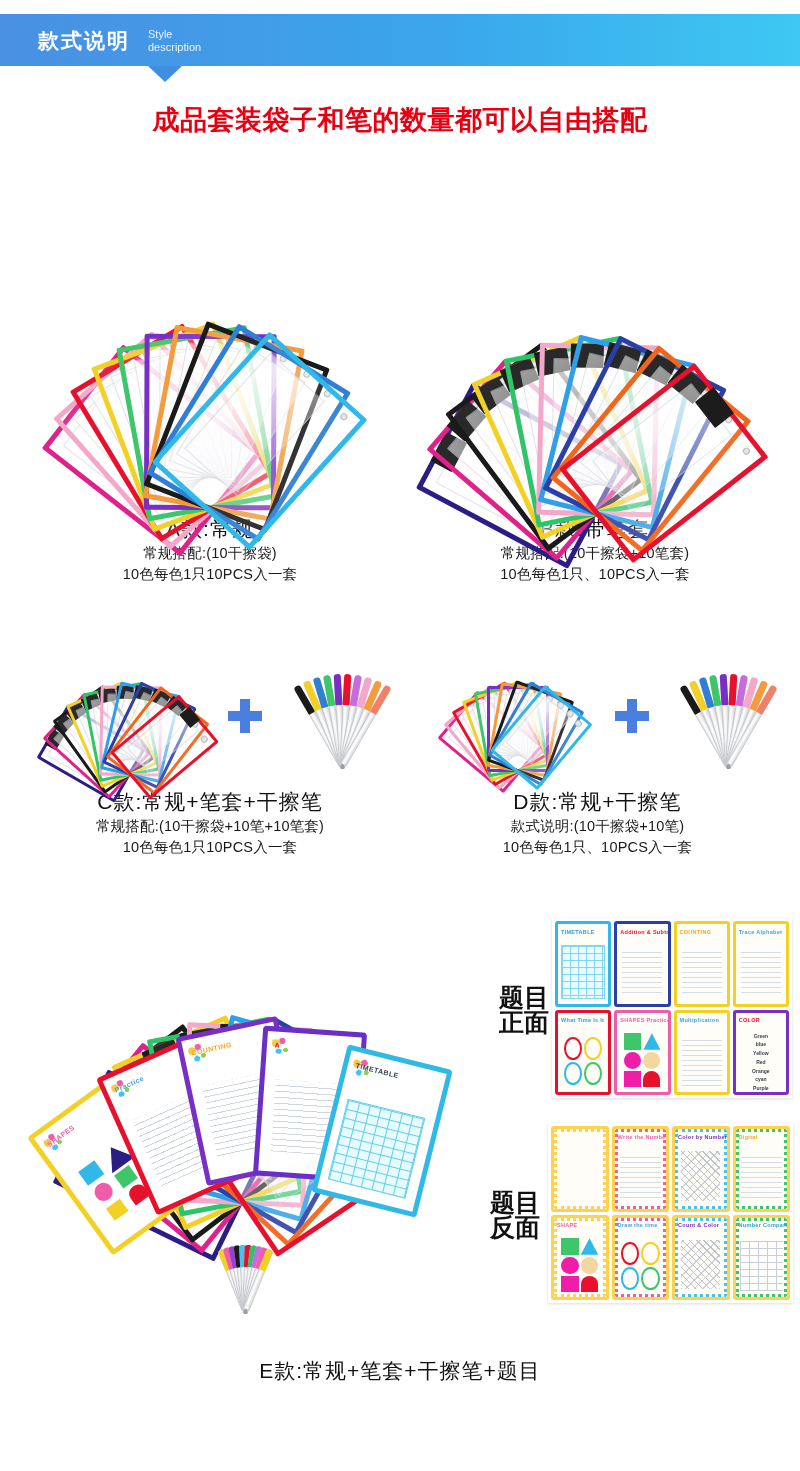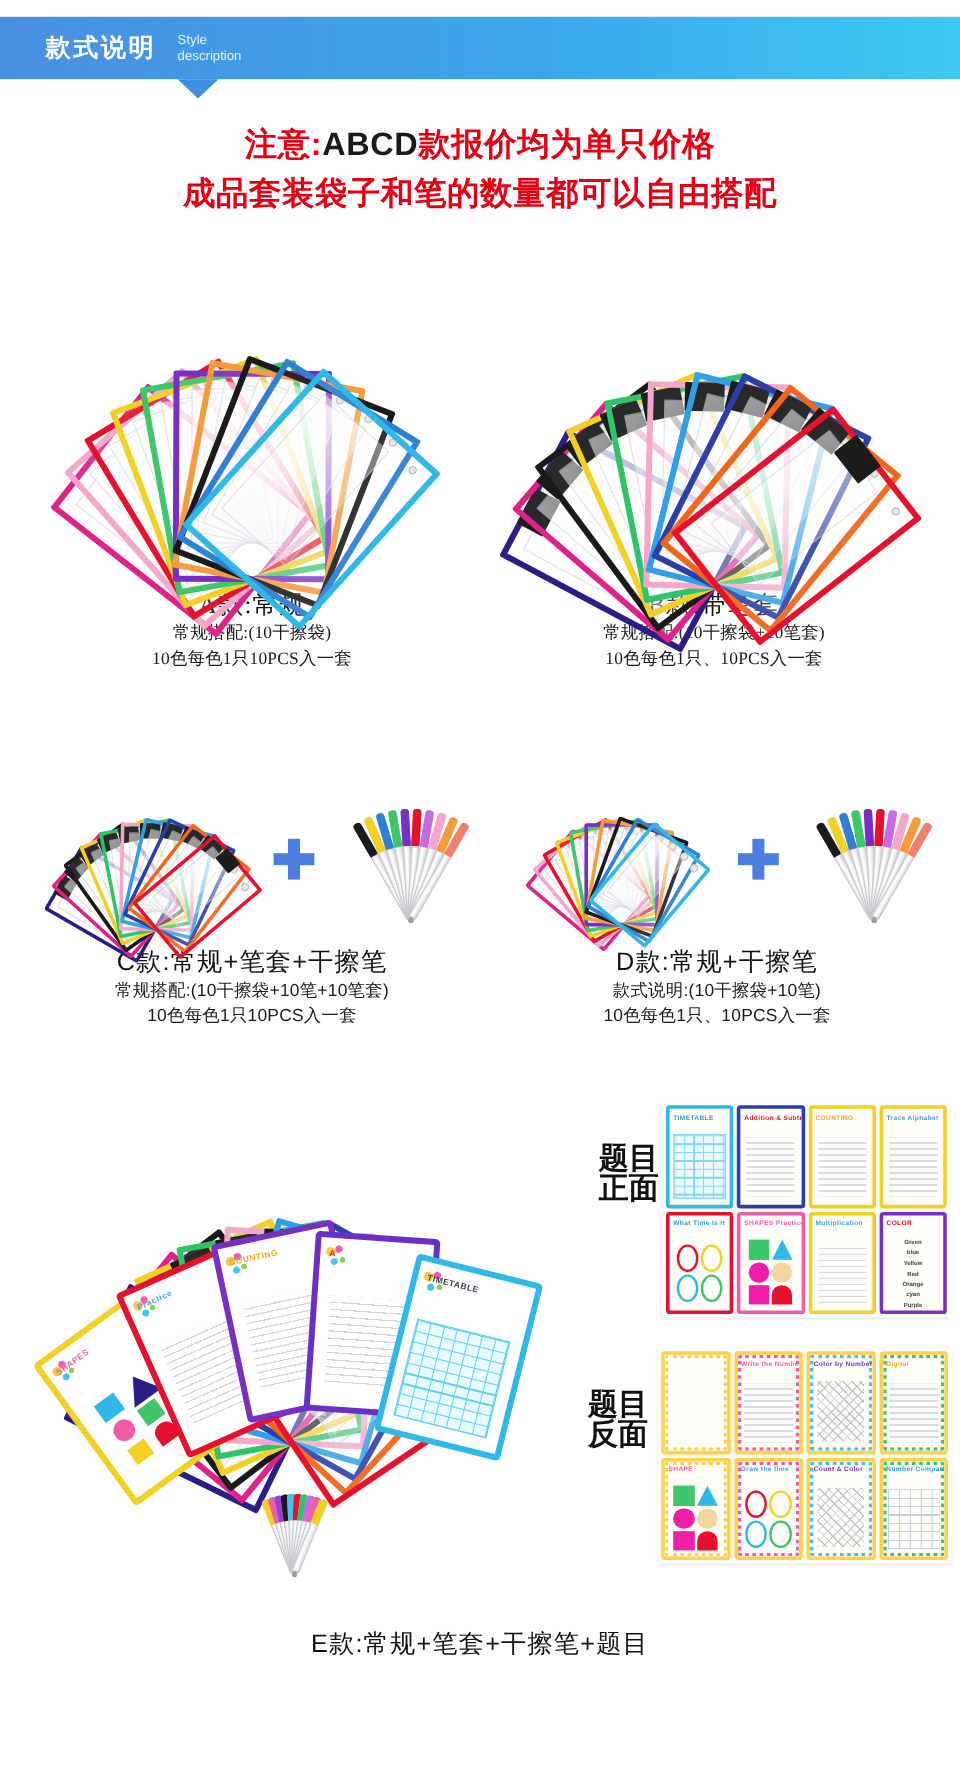--- a/index.html
+++ b/index.html
@@ -319,43 +319,43 @@
   
   .side-label {
     position: absolute;
     width: 78px;
     font-size: 25px;
     font-weight: bold;
     color: #111111;
     line-height: 1.0;
     letter-spacing: 0px;
     text-align: center;
+    margin-top: 32px;
   }
   .side-label span { display: inline-block; }
 </style>
 </head>
 <body>
 
 <div class="banner" style="background: linear-gradient(90deg, rgb(74, 144, 226) 0%, rgb(58, 166, 236) 55%, rgb(62, 200, 242) 100%);">
   <div class="banner-title">款式说明</div>
   <div class="banner-sub">
     <div>Style</div>
     <div>description</div>
   </div>
 </div>
 <div class="banner-arrow">
     <i></i>
   </div>
 
 <div class="headline-wrap">
-  <div class="headline"><span>注意:</span><span class="kw-dark">ABCD</span><span>款报价均为单只价格</span></div>
   <div class="headline">成品套装袋子和笔的数量都可以自由搭配</div>
 </div>
 
-<div class="row" style="top:209px; height:390px;font-family:Liberation Serif, serif;">
+<div class="row" style="top:234px; height:390px;">
 
   <div class="cell" style="left:20px; width:380px;">
     <div class="fan" id="fanA" style="height:285px;">
         <div class="pocket" style="width: 132px; height: 176px; border-width: 5px; border-color: rgb(224, 33, 138); left: 124px; top: 100px; transform-origin: 50% 92%; transform: rotate(-52deg); z-index: 1;">
           <div class="sheen"></div>
           <div class="grommet"></div>
         </div>
         <div class="pocket" style="width: 132px; height: 176px; border-width: 5px; border-color: rgb(244, 167, 200); left: 124px; top: 100px; transform-origin: 50% 92%; transform: rotate(-41.5556deg); z-index: 2;">
           <div class="sheen"></div>
           <div class="grommet"></div>

